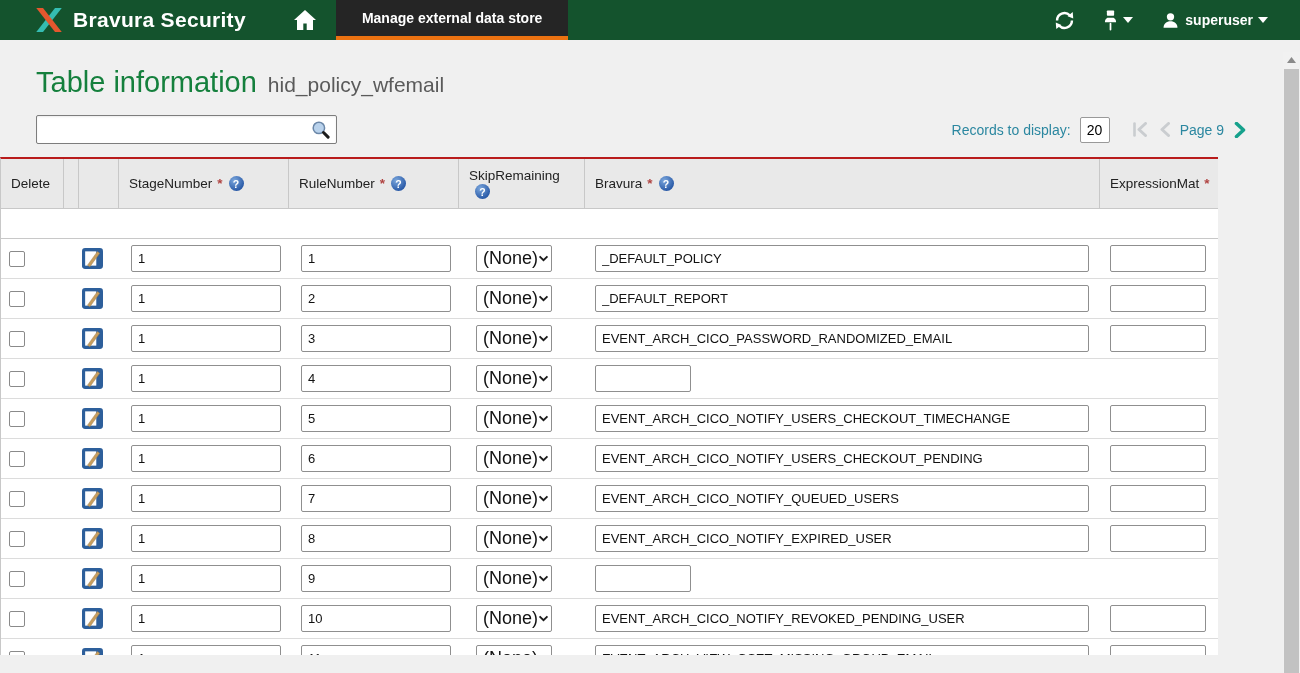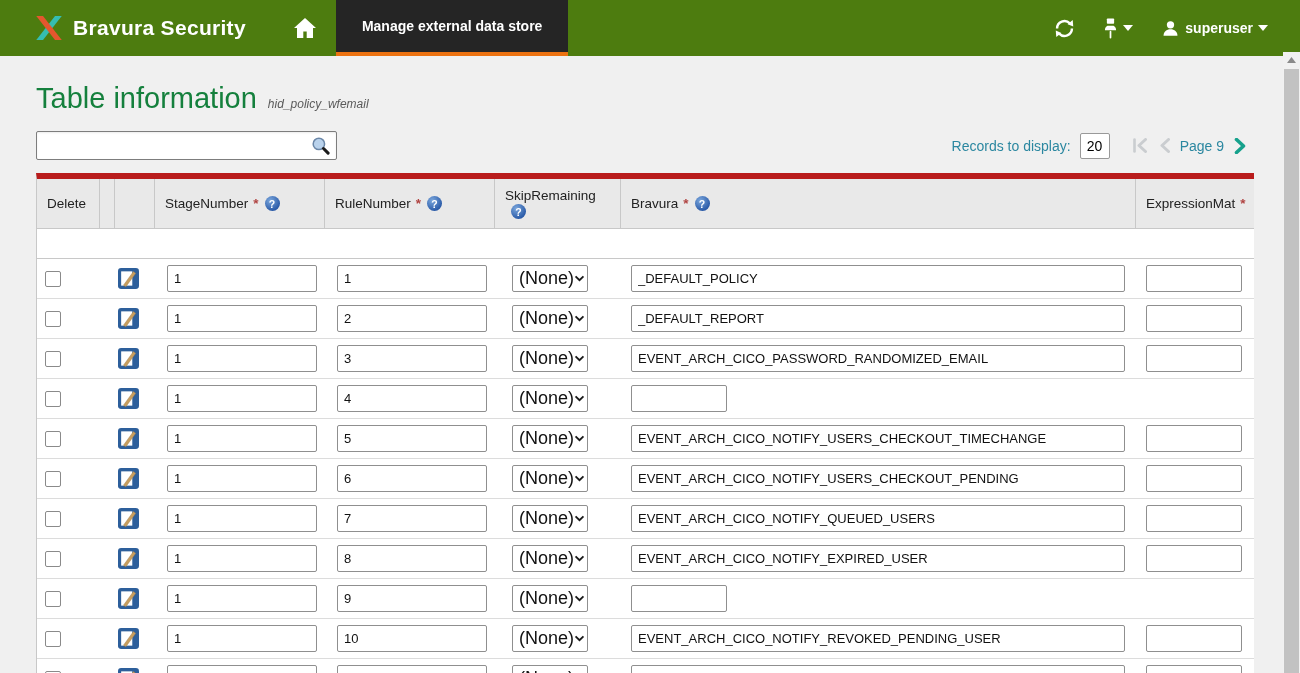--- a/index.html
+++ b/index.html
@@ -1,47 +1,47 @@
 <!DOCTYPE html>
 <html><head>
 <meta charset="utf-8">
 <style>
   html,body{margin:0;padding:0}
   body{
     width:1300px;height:673px;overflow:hidden;position:relative;
     background:#f0f0f0;font-family:"Liberation Sans",sans-serif;color:#222;
   }
   
-  .navbar{height:56px;background:#4d7c0f;display:flex;align-items:stretch;}
+  .navbar{height:40px;background:#14532d;display:flex;align-items:stretch;}
   .brand{display:flex;align-items:center;gap:9px;padding:0 28px 0 34px;}
   .brand-name{color:#fff;font-size:21px;font-weight:600;letter-spacing:.3px;}
   .home-tab{width:62px;display:flex;align-items:center;justify-content:center;cursor:pointer;}
   .nav-tab{display:flex;align-items:center;padding:0 26px;color:#fff;font-size:14px;font-weight:700;
     background:#252525;border-bottom:4px solid #ec7211;box-sizing:border-box;cursor:pointer;}
   .nav-right{margin-left:auto;display:flex;align-items:center;gap:28px;padding-right:32px;}
   .nav-btn{display:flex;align-items:center;gap:5px;cursor:pointer;}
   .user-label{color:#fff;font-size:14px;font-weight:700;}
   
   .title-row{margin:26px 36px 0;display:flex;align-items:baseline;gap:11px;}
   .page-title{font-size:29px;color:#15803d;}
-  .page-subtitle{font-size:12px;color:#5a5a5a;font-style:italic;}
+  .page-subtitle{font-size:21px;color:#5a5a5a;}
   
   .toolbar{margin:16px 36px 13px;width:1211px;display:flex;align-items:center;justify-content:space-between;}
   .searchbox{width:301px;height:29px;border:1px solid #7d7d7d;border-radius:2px;background:#fff;
     display:flex;align-items:center;box-sizing:border-box;box-shadow:inset 0 1px 2px rgba(0,0,0,.08);}
   .searchbox input{flex:1;border:none;outline:none;height:25px;padding:0 6px;font:13px "Liberation Sans",sans-serif;background:transparent;}
   .searchbox .mag{padding:0 6px 0 0;display:flex;align-items:center;cursor:pointer;}
   .records-group{display:flex;align-items:center;gap:9px;}
   .records-label,.page-indicator{font-size:14px;color:#2b87a0;}
   .records-input{width:30px;height:26px;border:1px solid #999;border-radius:2px;text-align:center;
     font:14px "Liberation Sans",sans-serif;box-sizing:border-box;padding:0;}
   .pg{display:flex;align-items:center;cursor:pointer;}
   
-  .table-wrap{margin-left:36px;width:1217px;height:496px;overflow:hidden;
-    border-left:1px solid #c8c8c8;border-top:6px solid #b91c1c;}
+  .table-wrap{width:1217px;height:496px;overflow:hidden;
+    border-left:1px solid #c8c8c8;border-top:2px solid #b91c1c;}
   .thead{display:flex;width:1300px;background:#e9e9e9;height:50px;border-bottom:1px solid #c8c8c8;box-sizing:border-box;}
   .th{border-right:1px solid #c8c8c8;box-sizing:border-box;display:flex;align-items:center;align-content:center;
     flex-wrap:wrap;padding:4px 8px 4px 10px;font-size:13.5px;color:#222;row-gap:1px;}
   .th .req{color:#b04341;margin-left:5px;font-weight:700;}
   .help{width:15px;height:15px;border-radius:50%;flex:0 0 15px;
     background:radial-gradient(circle at 35% 30%,#7aa6dc,#2b5ba8 72%);
     color:#fff;font-size:10.5px;font-weight:700;display:inline-flex;align-items:center;justify-content:center;
     margin-left:6px;cursor:pointer;}
   .th:nth-child(1){width:63px}.th:nth-child(2){width:15px;padding:0}.th:nth-child(3){width:40px;padding:0}
   .th:nth-child(4){width:170px}.th:nth-child(5){width:170px}.th:nth-child(6){width:126px}

